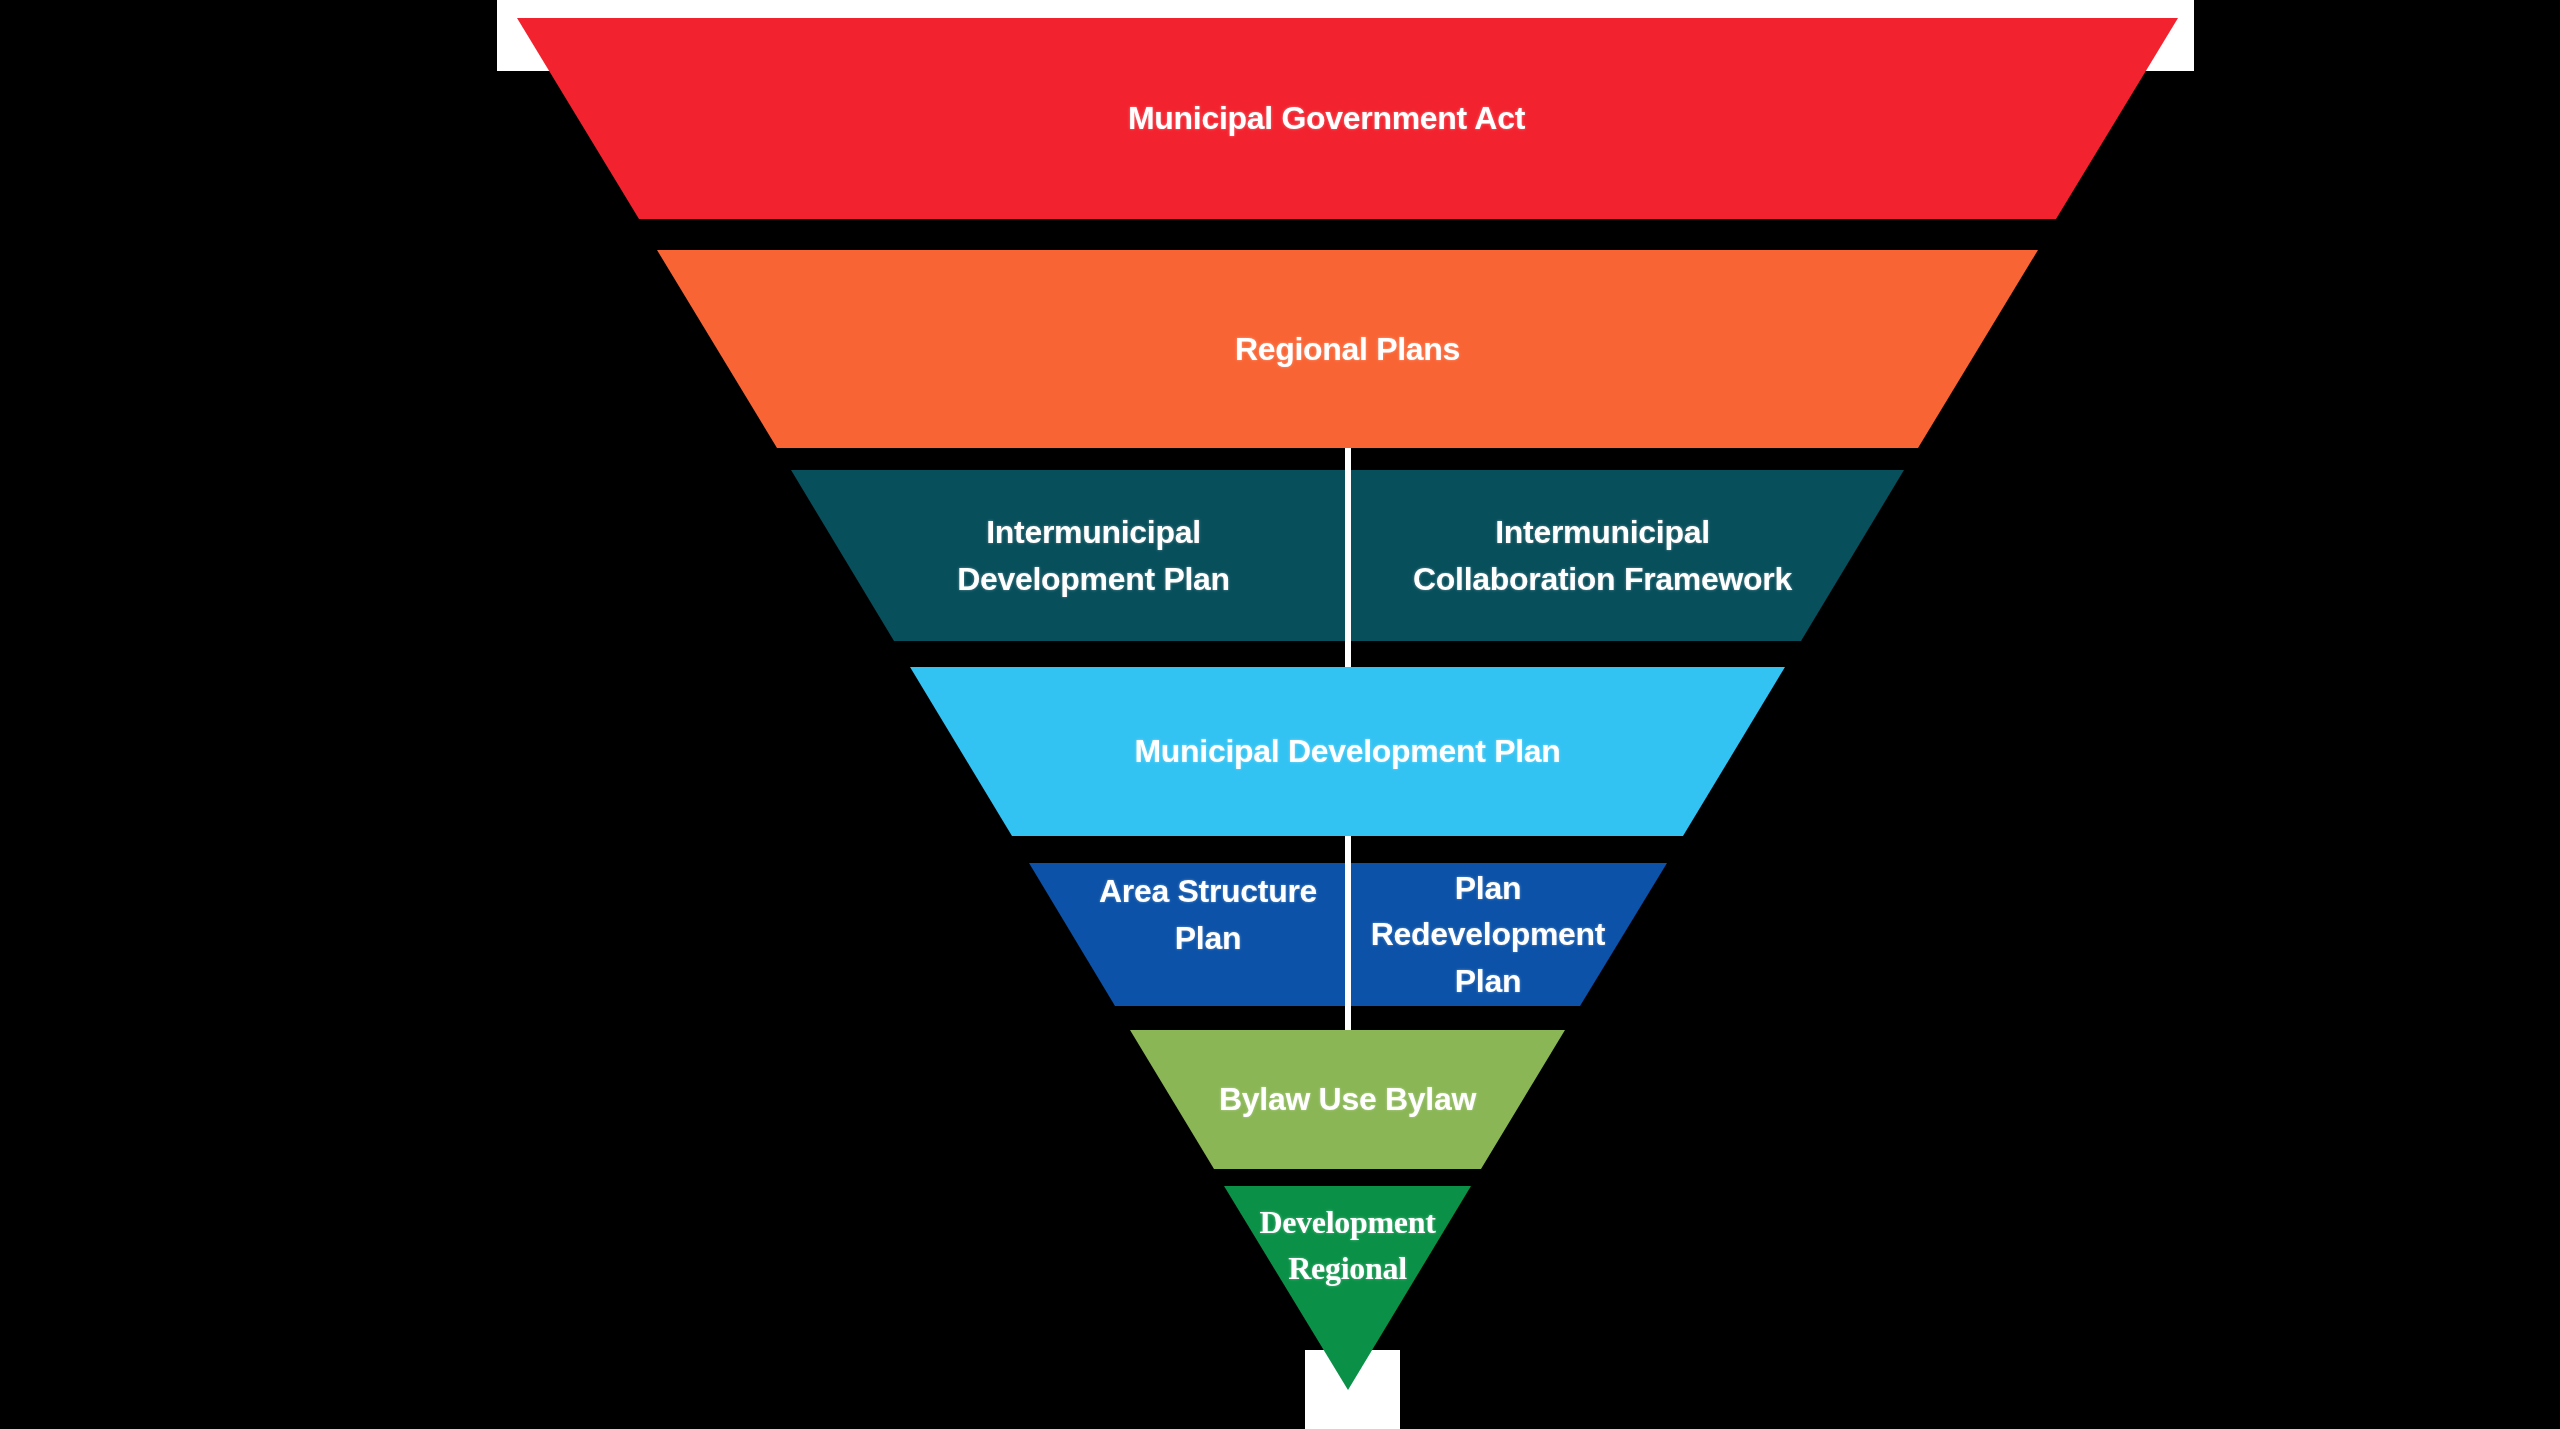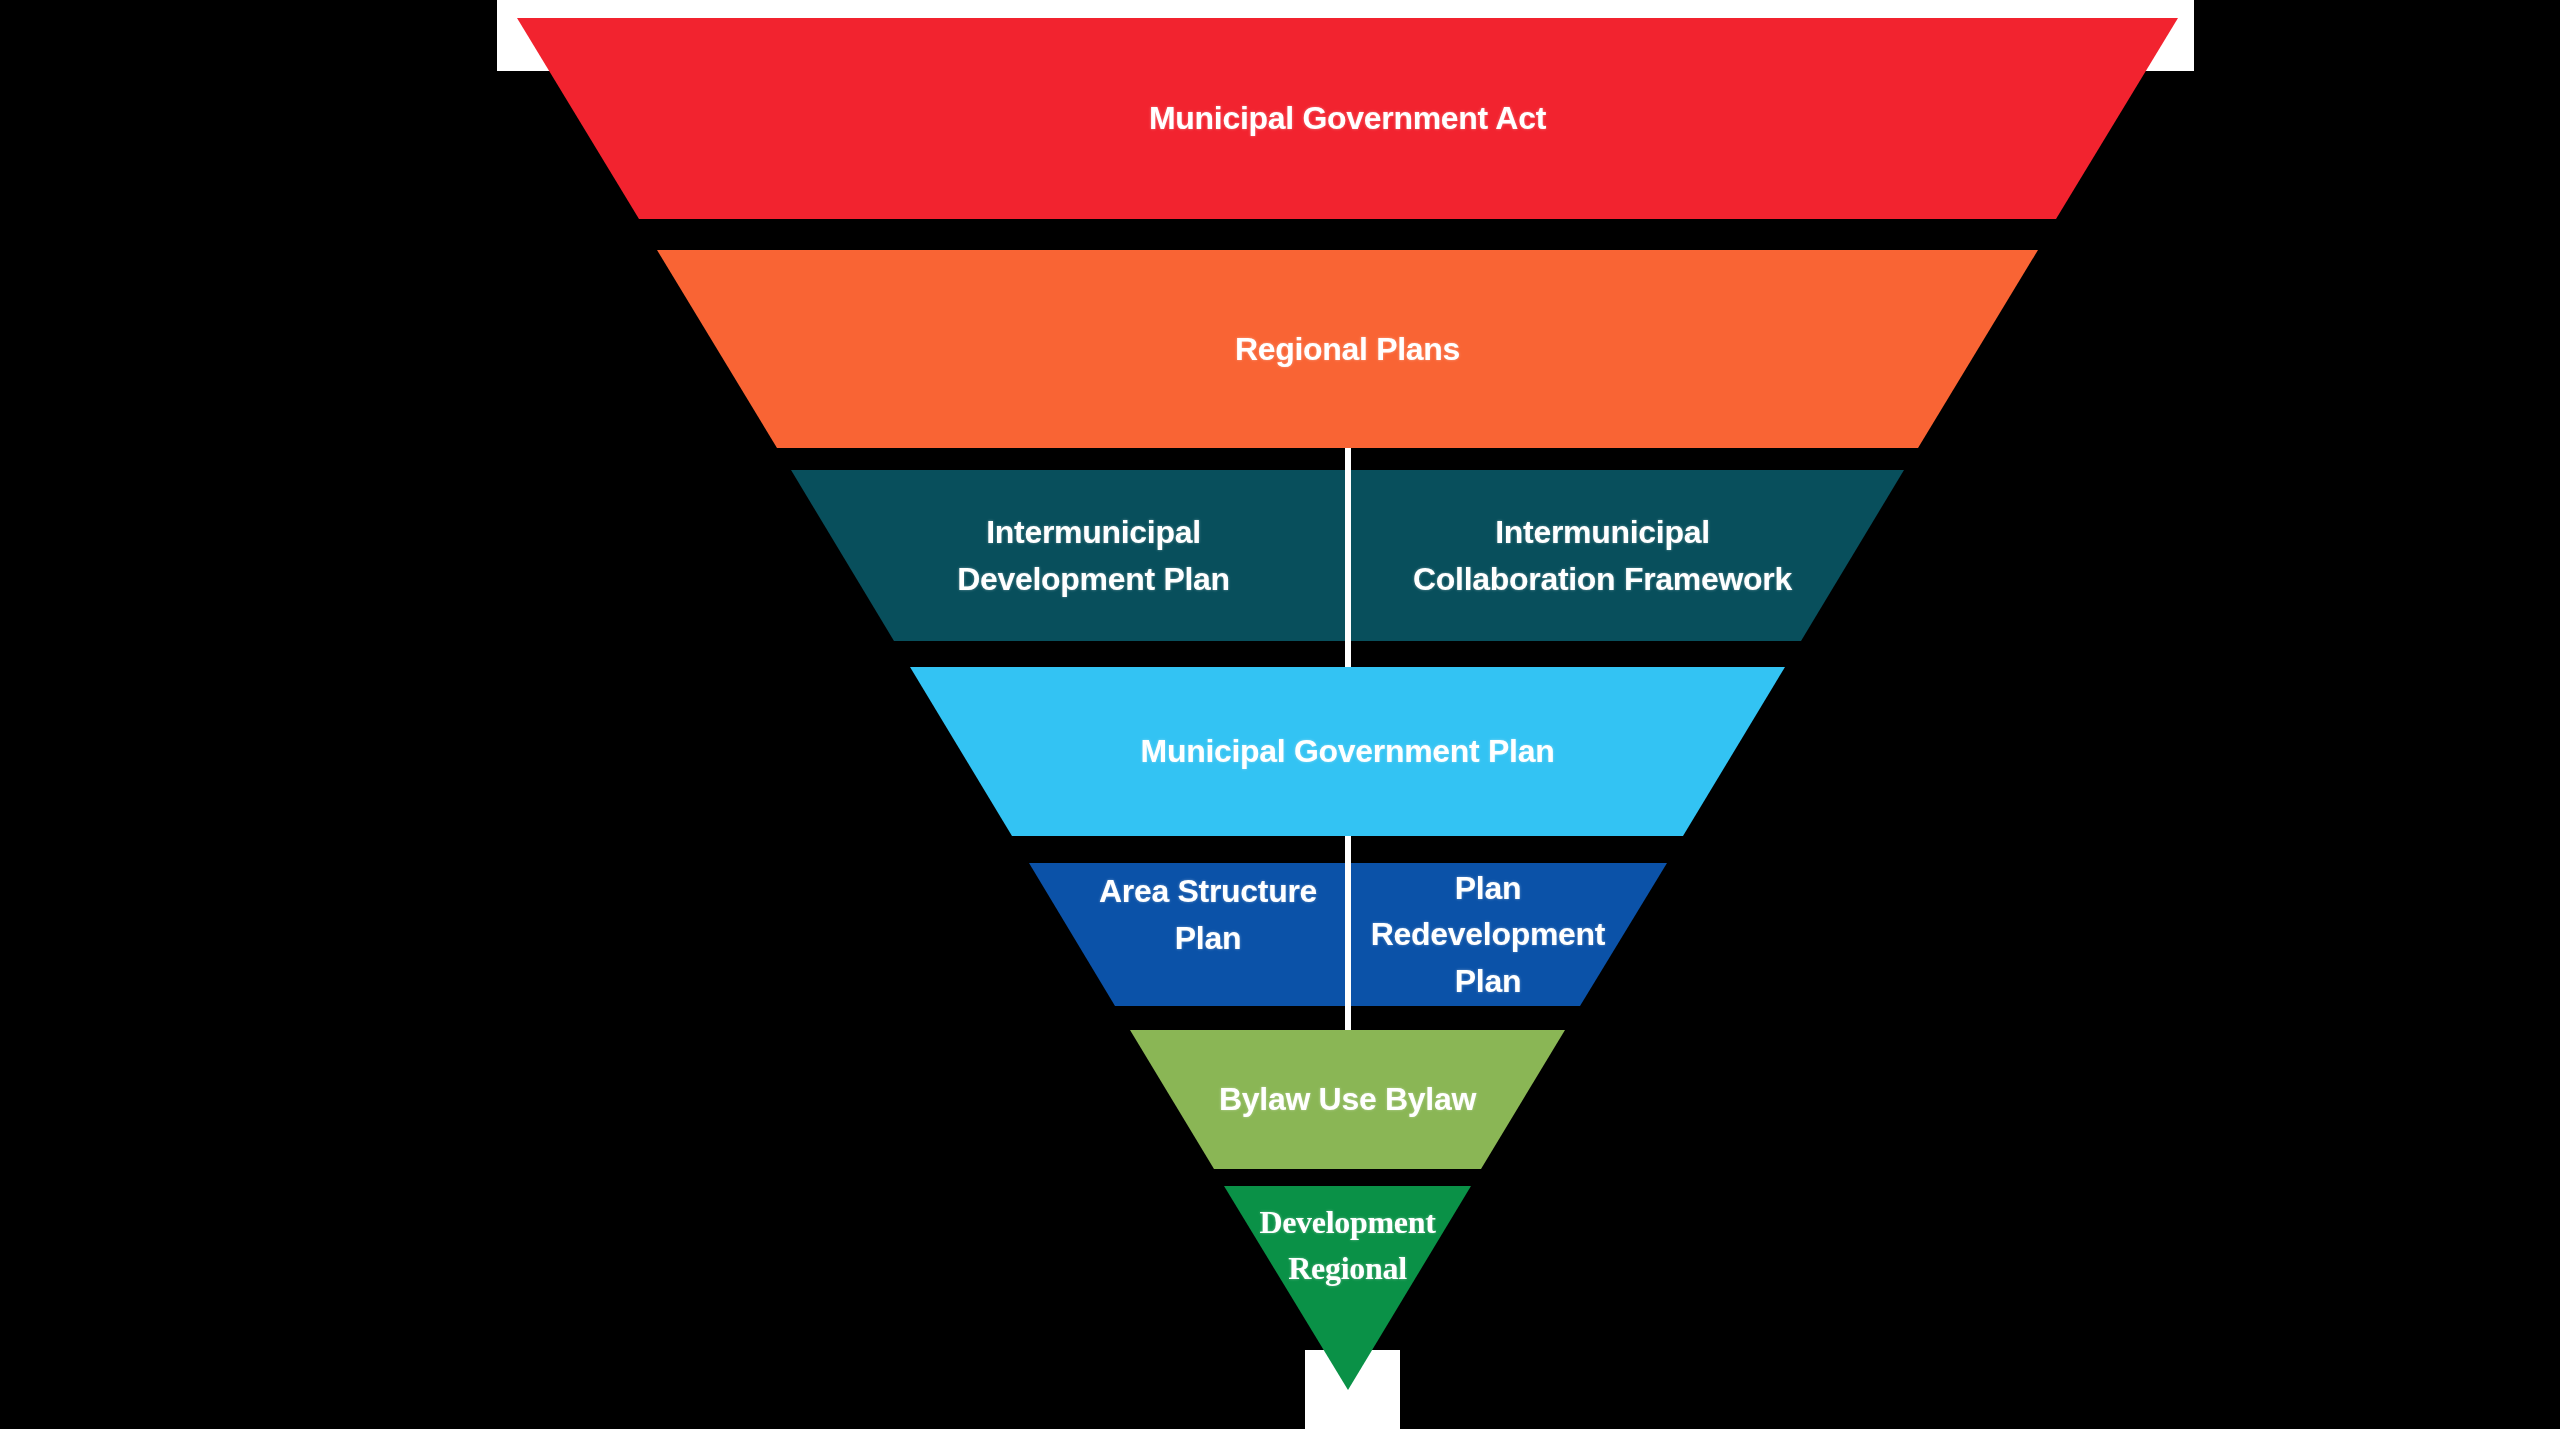--- a/index.html
+++ b/index.html
@@ -18,21 +18,21 @@
     color:#ffffff;
     font-weight:bold;
     font-size:32px;
     line-height:1.45;
     letter-spacing:-0.3px;
     text-shadow:0 0 3px rgba(255,255,255,0.4);
     pointer-events:none;
   }
   .lbl span{display:block;}
   
-  .lbl-l1{left:517px;top:18px;width:1661px;height:201px;}
+  .lbl-l1{left:496px;top:18px;width:1661px;height:201px;}
   .lbl-l2{left:657px;top:250px;width:1381px;height:198px;}
   .lbl-l3-left{left:842px;top:470px;width:503px;height:171px;}
   .lbl-l3-right{left:1351px;top:470px;width:503px;height:171px;}
   .lbl-l4{left:910px;top:667px;width:875px;height:169px;}
   .lbl-l5-left{left:1071px;top:863px;width:274px;height:103px;}
   .lbl-l5-right{left:1351px;top:863px;width:274px;height:143px;}
   .lbl-l6{left:1130px;top:1030px;width:435px;height:139px;}
   .lbl-l7{left:1224px;top:1186px;width:247px;height:118px;font-family:Liberation Serif, serif;}
 </style>
 </head>
@@ -78,21 +78,21 @@
   </div>
 
   <div class="lbl lbl-l3-right">
     <div>
       <span>Intermunicipal</span>
       <span>Collaboration Framework</span>
     </div>
   </div>
 
   <div class="lbl lbl-l4">
-    <span>Municipal Government Plan</span>
+    <span>Municipal Development Plan</span>
   </div>
 
   <div class="lbl lbl-l5-left">
     <div>
       <span>Area Structure</span>
       <span>Plan</span>
     </div>
   </div>
 
   <div class="lbl lbl-l5-right">

